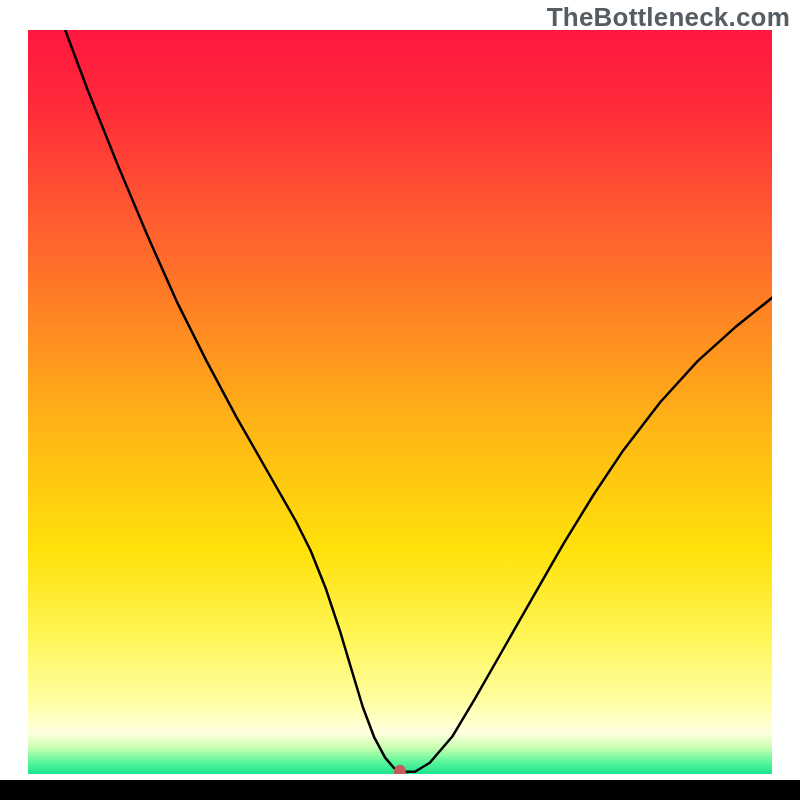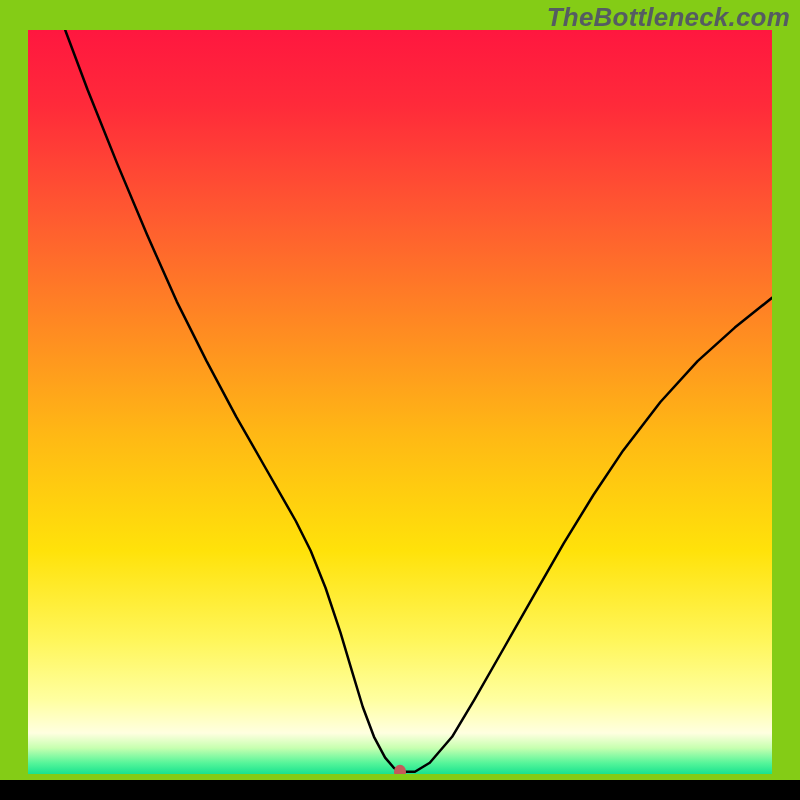--- a/index.html
+++ b/index.html
@@ -8,22 +8,21 @@
     width: 800px;
     height: 800px;
     overflow: hidden;
     background: #000;
     font-family: Arial, Helvetica, sans-serif;
   }
   .frame {
     position: relative;
     width: 800px;
     height: 780px;
-    background: #84cc16;
-    font-style: italic;
+    background: #ffffff;
   }
   .watermark {
     position: absolute;
     top: 2px;
     right: 10px;
     color: #555c62;
     font-size: 26px;
     font-weight: 600;
     letter-spacing: 0.2px;
     z-index: 5;

